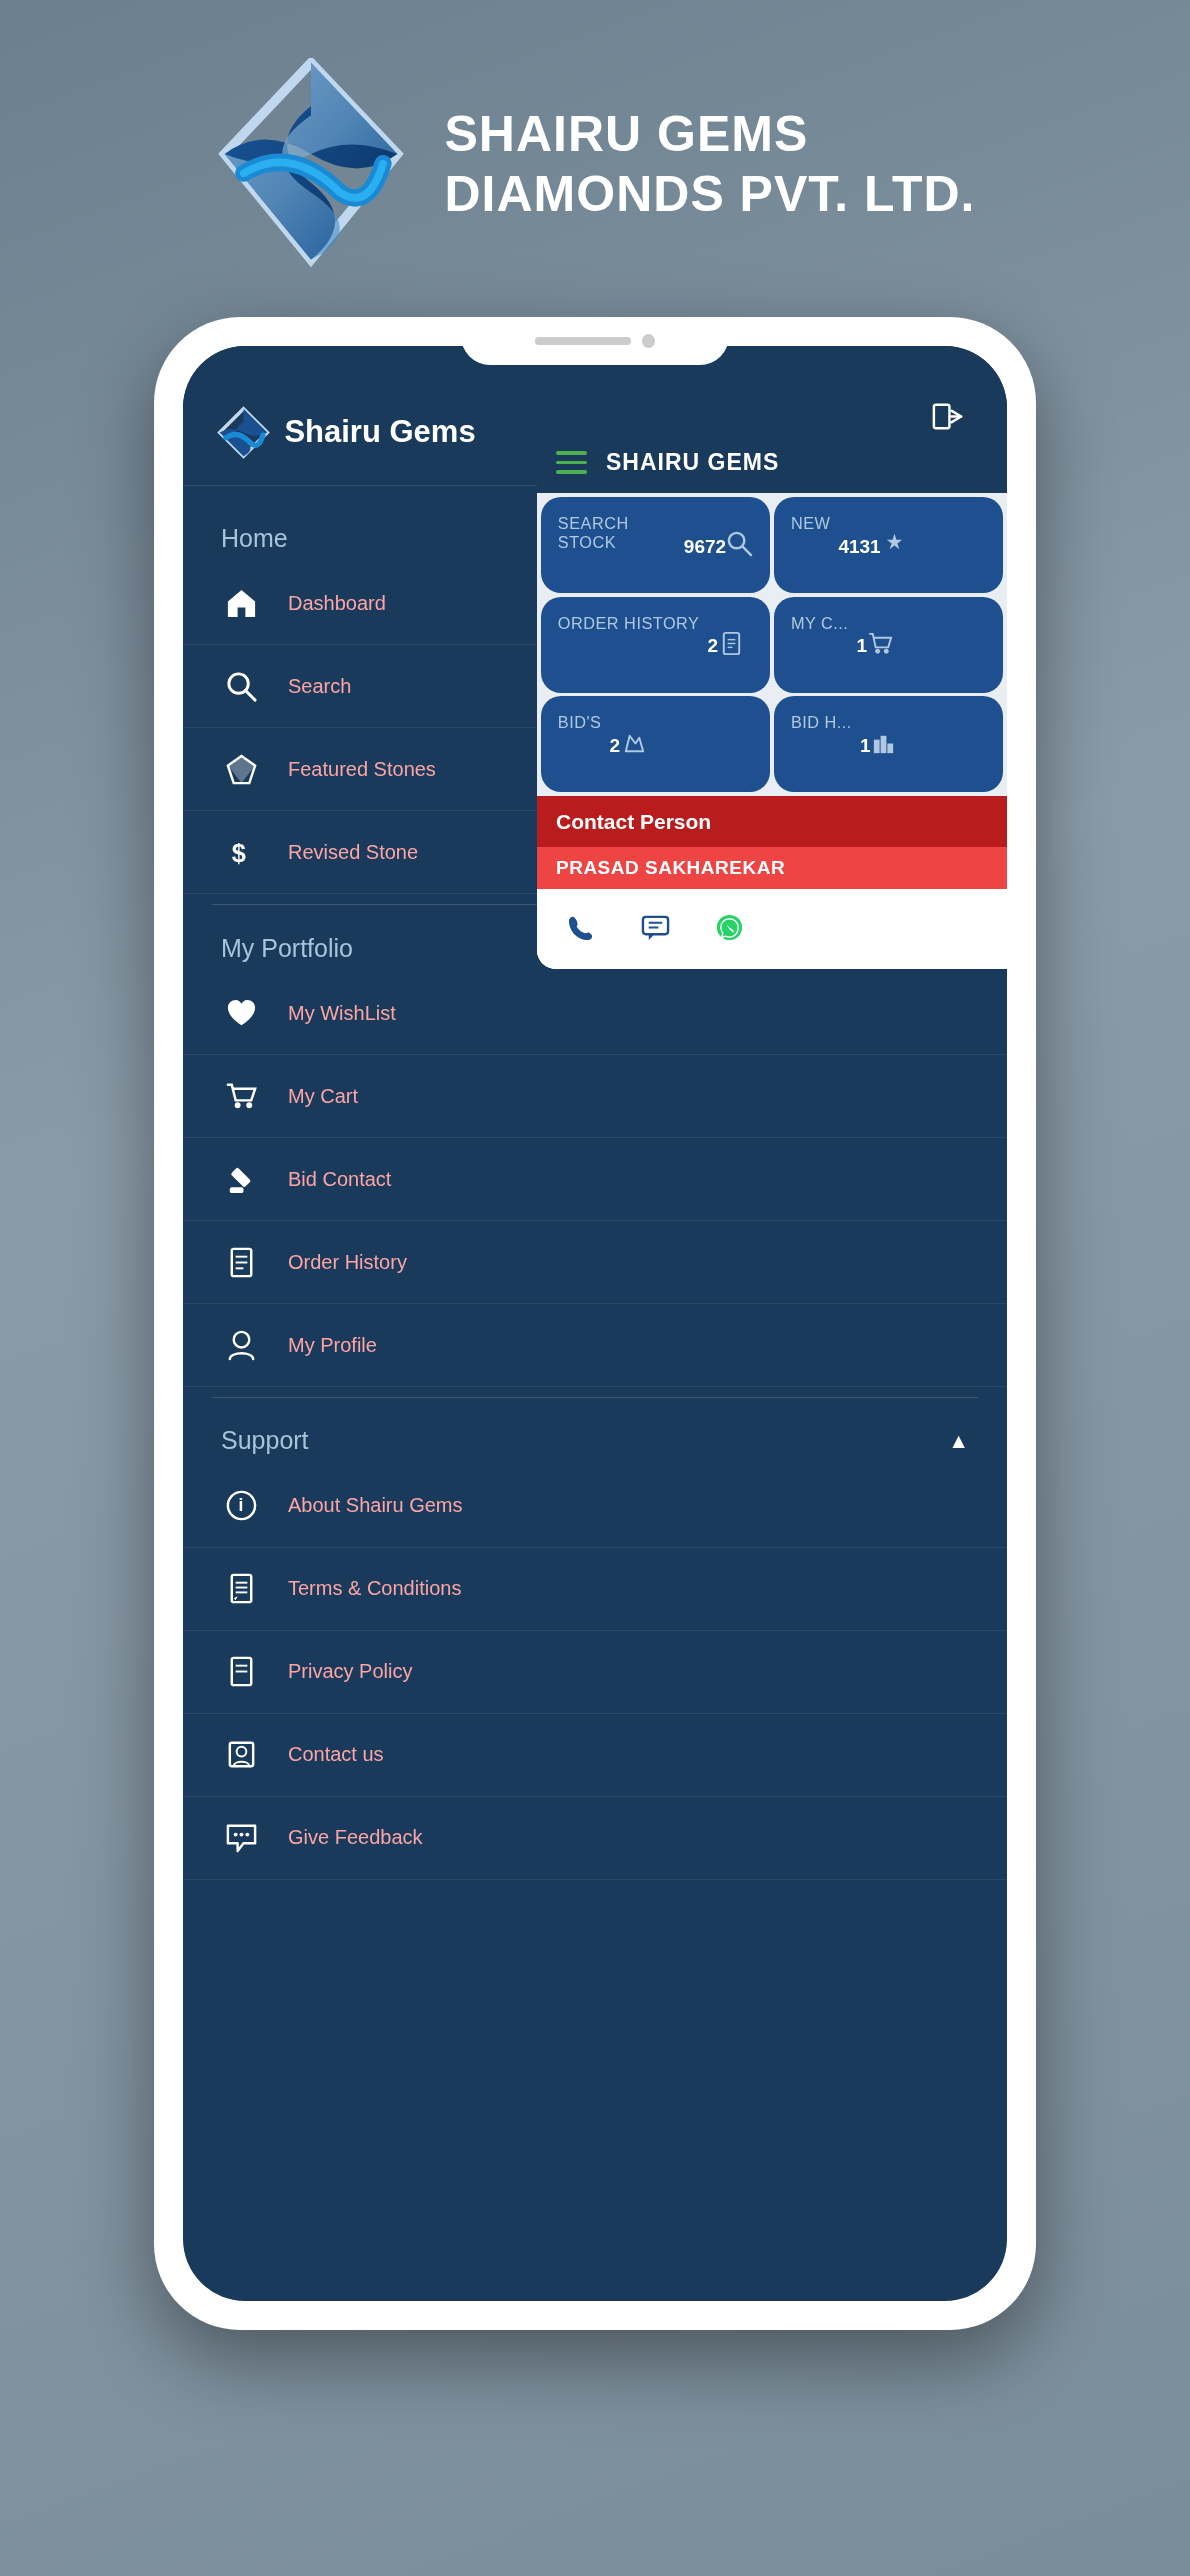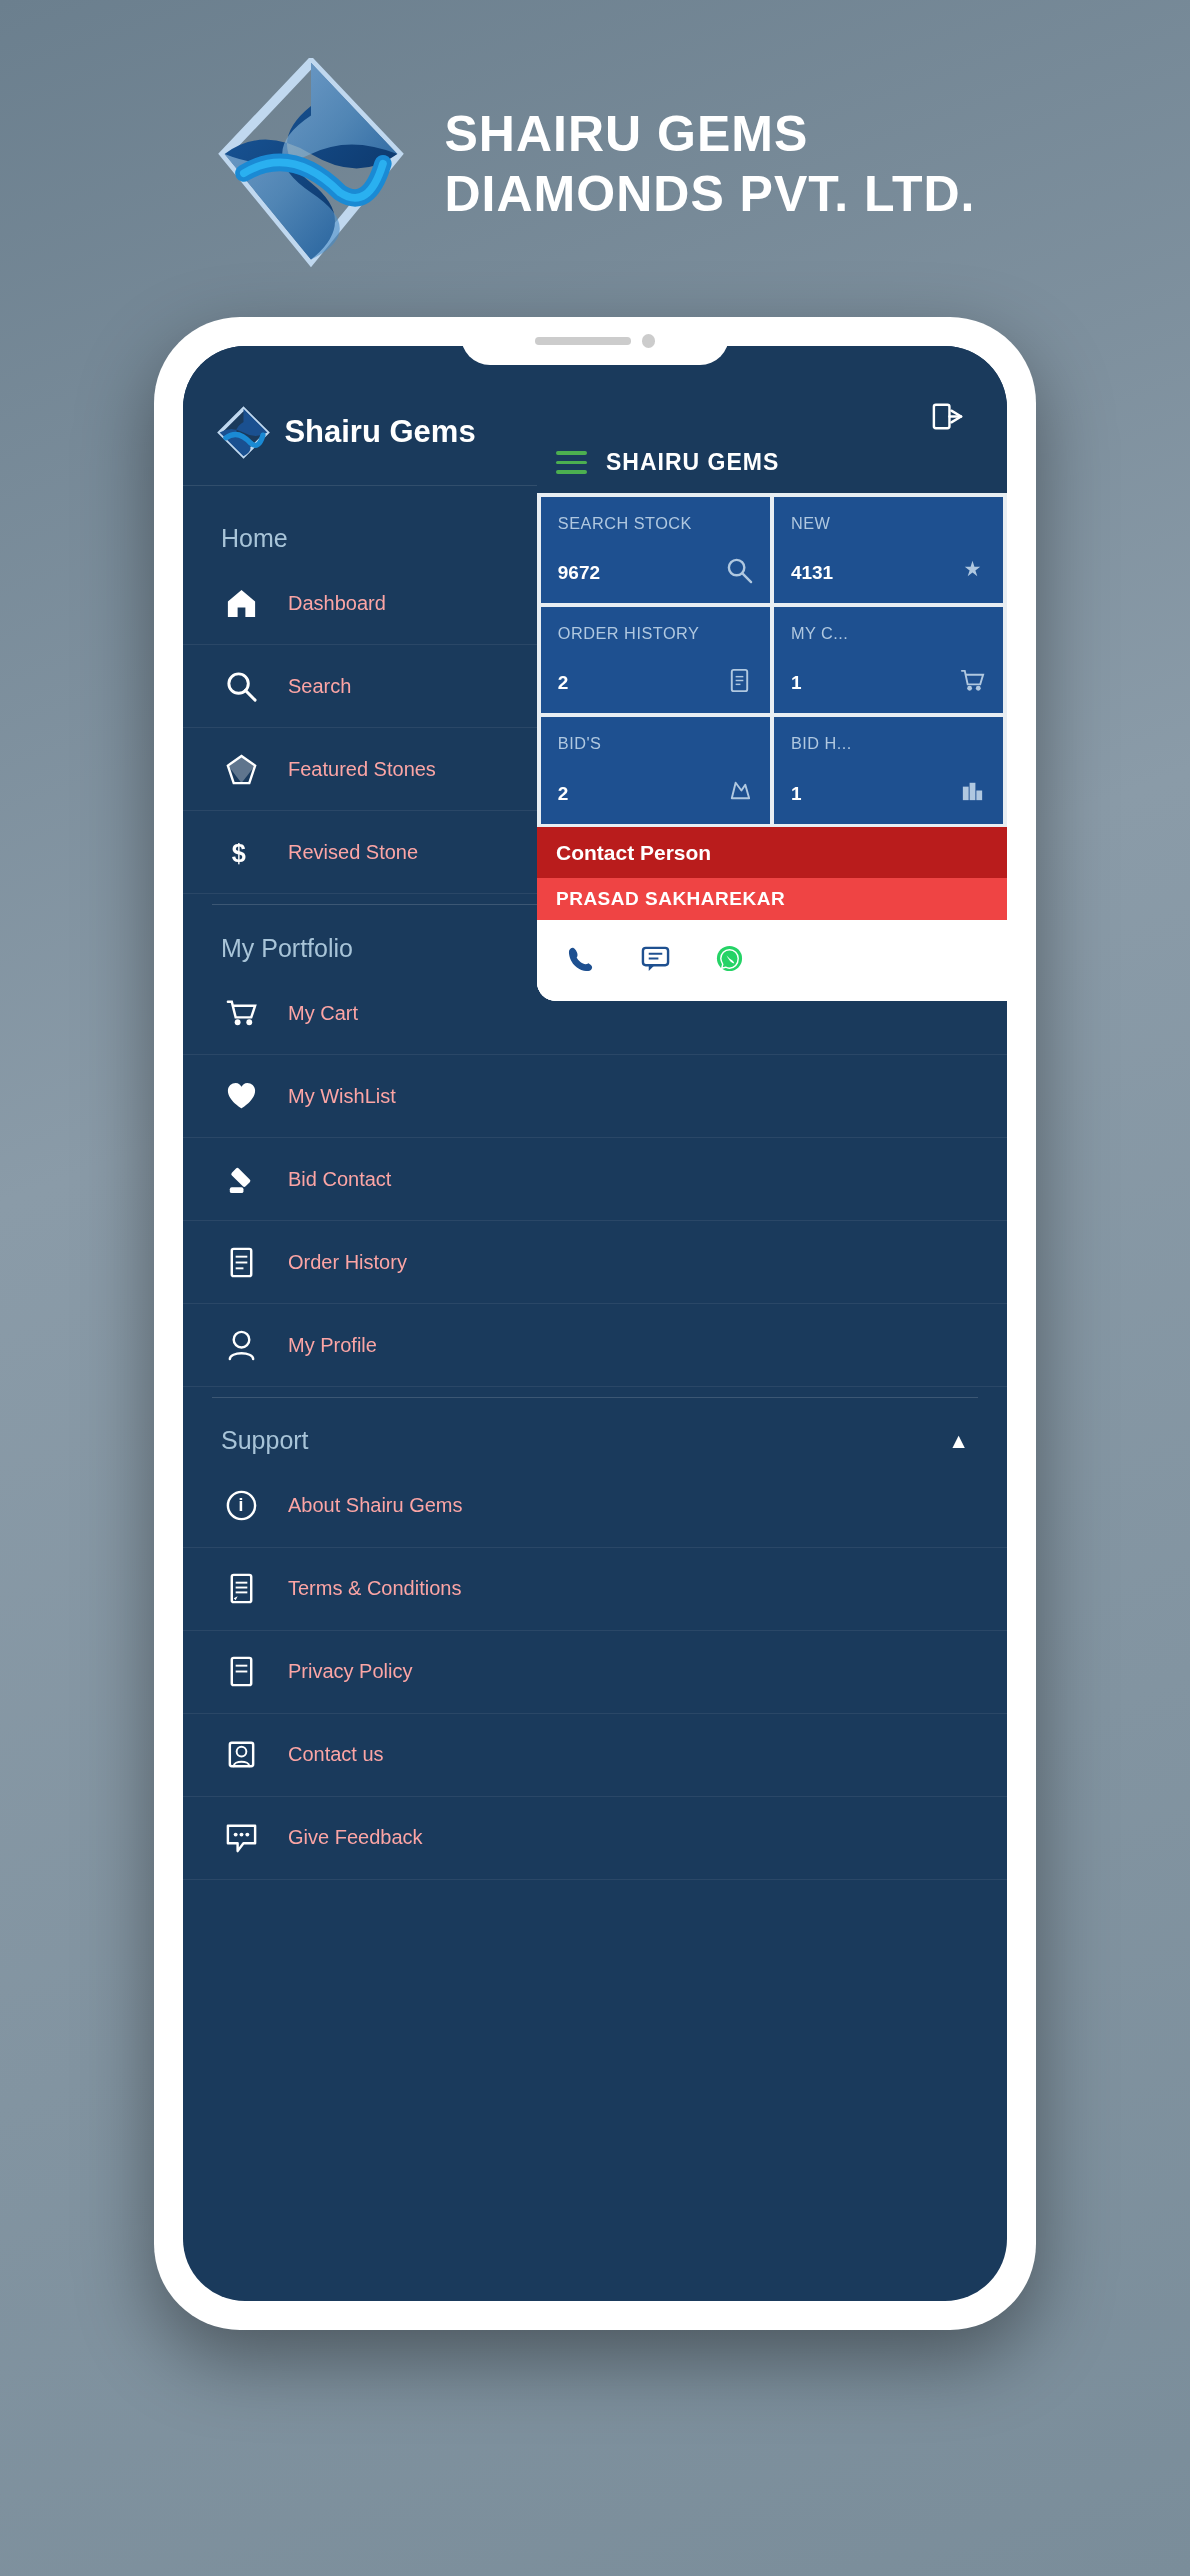--- a/index.html
+++ b/index.html
@@ -216,23 +216,24 @@
       display: grid;
       grid-template-columns: 1fr 1fr;
       gap: 3.8px;
       background: #e8eef3;
       padding: 3.8px;
     }
     .dash-card {
       background: #1e5090;
       padding: 17px 17px 13.4px;
       display: flex;
-      flex-direction: column;
-      gap: 24px;
+      flex-direction: row;
+      gap: 8px;
       min-height: 96px;
+      border-radius: 20px;
     }
     .dash-card-title {
       color: #b0c8e0;
       font-size: 16.3px;
       font-weight: 500;
       letter-spacing: 0.5px;
     }
     .dash-card-bottom {
       display: flex;
       align-items: center;
@@ -406,35 +407,35 @@
           <span class="menu-label">Revised Stone</span>
         </div>
 
         <div class="menu-section-divider"></div>
 
         <div class="menu-section-title">My Portfolio</div>
 
         <div class="menu-item">
           <div class="menu-icon">
             <svg width="35" height="35" viewBox="0 0 36 36">
+              <path d="M18 30 C18 30 4 22 4 12 C4 7 8 4 12 4 C15 4 17 6 18 8 C19 6 21 4 24 4 C28 4 32 7 32 12 C32 22 18 30 18 30Z" fill="white"></path>
+            </svg>
+          </div>
+          <span class="menu-label">My WishList</span>
+        </div>
+
+        <div class="menu-item">
+          <div class="menu-icon">
+            <svg width="35" height="35" viewBox="0 0 36 36">
               <path d="M4 6 L8 6 L12 22 L28 22 L32 10 L10 10" fill="none" stroke="white" stroke-width="2.5" stroke-linecap="round"></path>
               <circle cx="14" cy="27" r="3" fill="white"></circle>
               <circle cx="26" cy="27" r="3" fill="white"></circle>
             </svg>
           </div>
           <span class="menu-label">My Cart</span>
-        </div>
-
-        <div class="menu-item">
-          <div class="menu-icon">
-            <svg width="35" height="35" viewBox="0 0 36 36">
-              <path d="M18 30 C18 30 4 22 4 12 C4 7 8 4 12 4 C15 4 17 6 18 8 C19 6 21 4 24 4 C28 4 32 7 32 12 C32 22 18 30 18 30Z" fill="white"></path>
-            </svg>
-          </div>
-          <span class="menu-label">My WishList</span>
         </div>
 
         <div class="menu-item">
           <div class="menu-icon">
             <svg width="35" height="35" viewBox="0 0 36 36">
               <rect x="14" y="6" width="10" height="20" rx="2" fill="white" transform="rotate(-45 18 18)"></rect>
               <rect x="6" y="26" width="14" height="6" rx="2" fill="white"></rect>
             </svg>
           </div>
           <span class="menu-label">Bid Contact</span>

